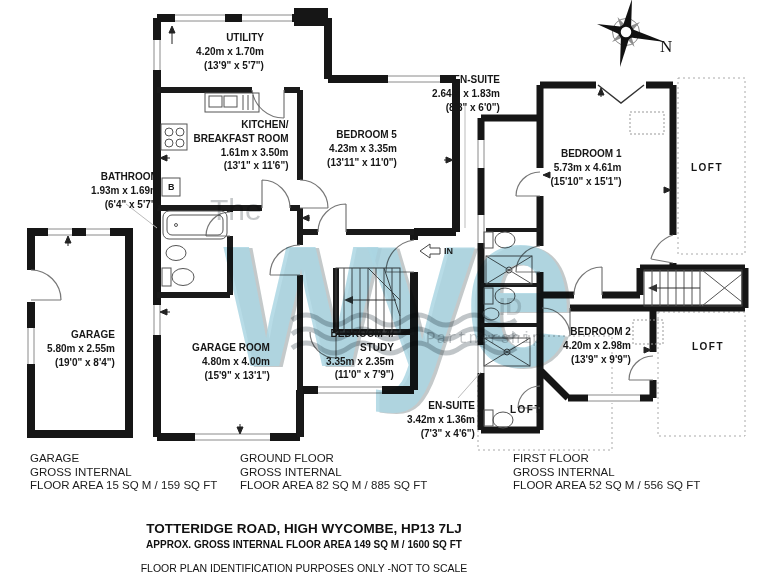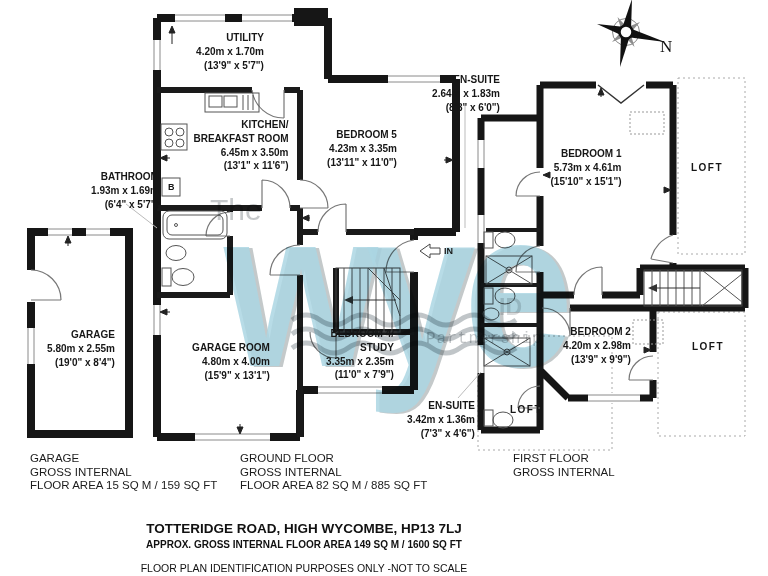--- a/index.html
+++ b/index.html
@@ -286,21 +286,21 @@
   </svg>
 
   <div class="rl" style="left:230px;top:31px">
     <div>UTILITY</div>
     <div>4.20m x 1.70m</div>
     <div>(13'9" x 5'7")</div>
   </div>
   <div class="rl" style="left:241px;top:118px">
     <div>KITCHEN/</div>
     <div>BREAKFAST ROOM</div>
-    <div>6.45m x 3.50m</div>
+    <div>1.61m x 3.50m</div>
     <div>(13'1" x 11'6")</div>
   </div>
   <div class="rl" style="left:125px;top:170px">
     <div>BATHROOM</div>
     <div>1.93m x 1.69m</div>
     <div>(6'4" x 5'7")</div>
   </div>
   <div class="rl" style="left:362px;top:128px">
     <div>BEDROOM 5</div>
     <div>4.23m x 3.35m</div>
@@ -354,19 +354,20 @@
     <div>FLOOR AREA 15 SQ M / 159 SQ FT</div>
   </div>
   <div class="sec" style="left:240px;top:452px">
     <div>GROUND FLOOR</div>
     <div>GROSS INTERNAL</div>
     <div>FLOOR AREA 82 SQ M / 885 SQ FT</div>
   </div>
   <div class="sec" style="left:513px;top:452px">
     <div>FIRST FLOOR</div>
     <div>GROSS INTERNAL</div>
+    <div>FLOOR AREA 52 SQ M / 556 SQ FT</div>
   </div>
 
   <div class="ftr ftr-addr">TOTTERIDGE ROAD, HIGH WYCOMBE, HP13 7LJ</div>
   <div class="ftr ftr-area">APPROX. GROSS INTERNAL FLOOR AREA 149 SQ M / 1600 SQ FT</div>
   <div class="ftr ftr-disc">FLOOR PLAN IDENTIFICATION PURPOSES ONLY -NOT TO SCALE</div>
 
 </div>
 
 </body></html>

